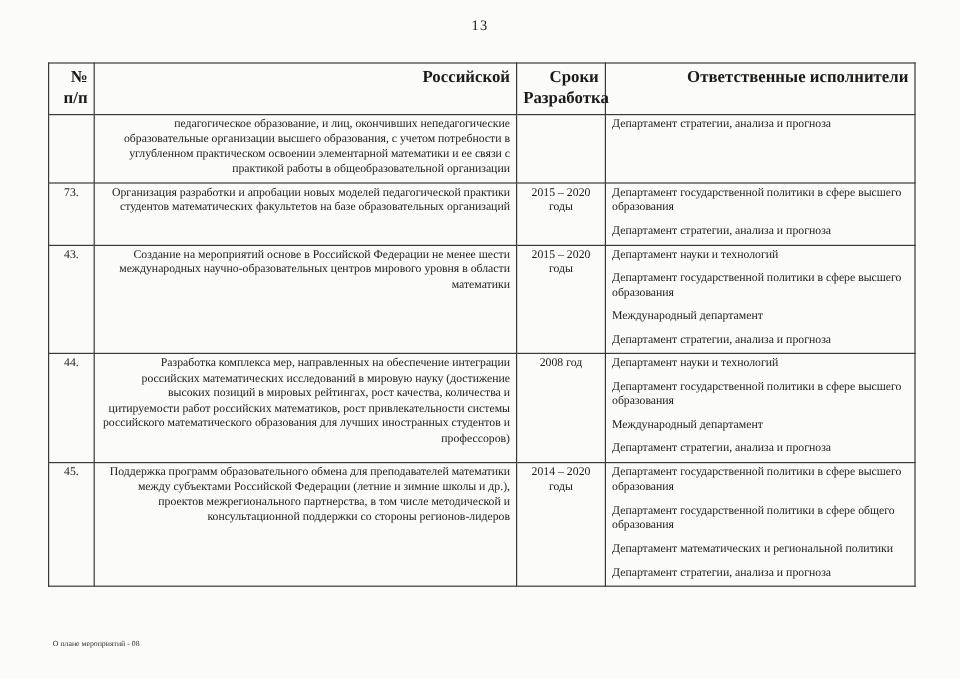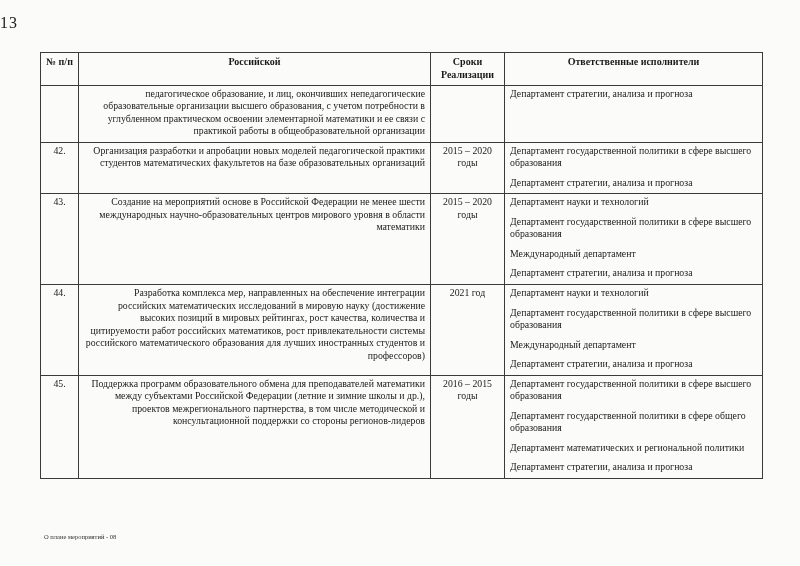--- a/index.html
+++ b/index.html
@@ -14,22 +14,22 @@
   .page {
     position: relative;
     width: 800px;
     height: 566px;
   }
   .page-number {
     position: absolute;
     top: 14px;
     left: 0;
     width: 100%;
-    text-align: left;
-    font-size: 16px;
+    text-align: center;
+    font-size: 12px;
     letter-spacing: 1px;
   }
   table.plan-table {
     position: absolute;
     left: 40px;
     top: 52px;
     width: 722px;
     border-collapse: collapse;
     table-layout: fixed;
     font-size: 9.8px;
@@ -40,22 +40,22 @@
     border: 1px solid #3a3a3a;
     vertical-align: top;
     padding: 2px 5px 4px 5px;
   }
   th.col-num, td.col-num { width: 38px; text-align: center; }
   th.col-activity, td.col-activity { width: 352px; }
   th.col-period, td.col-period { width: 74px; text-align: center; }
   th.col-resp, td.col-resp { width: 258px; }
   table.plan-table th {
     font-weight: bold;
-    font-size: 10px;
-    text-align: center;
+    font-size: 14px;
+    text-align: right;
     vertical-align: top;
     padding-top: 3px;
     padding-bottom: 3px;
   }
   td.col-activity { text-align: right; }
   td.col-period { padding-top: 3px; text-align: center; }
   .resp-item { margin-bottom: 7px; }
   .resp-item:last-child { margin-bottom: 0; }
   .footer-note {
     position: absolute;
@@ -70,35 +70,35 @@
 
 <div class="page">
 
   <div class="page-number">13</div>
 
   <table class="plan-table">
     <thead>
       <tr>
         <th class="col-num">№ п/п</th>
         <th class="col-activity">Российской</th>
-        <th class="col-period">Сроки Реализации</th>
+        <th class="col-period">Сроки Разработка</th>
         <th class="col-resp">Ответственные исполнители</th>
       </tr>
     </thead>
     <tbody id="rows">
         <tr>
           <td class="col-num"></td>
           <td class="col-activity">педагогическое образование, и лиц, окончивших непедагогические образовательные организации высшего образования, с учетом потребности в углубленном практическом освоении элементарной математики и ее связи с практикой работы в общеобразовательной организации</td>
           <td class="col-period"></td>
           <td class="col-resp">
             <div class="resp-item">Департамент стратегии, анализа и прогноза</div>
           </td>
         </tr>
         <tr>
-          <td class="col-num">42.</td>
+          <td class="col-num">73.</td>
           <td class="col-activity">Организация разработки и апробации новых моделей педагогической практики студентов математических факультетов на базе образовательных организаций</td>
           <td class="col-period">2015 – 2020 годы</td>
           <td class="col-resp">
             <div class="resp-item">Департамент государственной политики в сфере высшего образования</div>
             <div class="resp-item">Департамент стратегии, анализа и прогноза</div>
           </td>
         </tr>
         <tr>
           <td class="col-num">43.</td>
           <td class="col-activity">Создание на мероприятий основе в Российской Федерации не менее шести международных научно-образовательных центров мирового уровня в области математики</td>
@@ -106,32 +106,32 @@
           <td class="col-resp">
             <div class="resp-item">Департамент науки и технологий</div>
             <div class="resp-item">Департамент государственной политики в сфере высшего образования</div>
             <div class="resp-item">Международный департамент</div>
             <div class="resp-item">Департамент стратегии, анализа и прогноза</div>
           </td>
         </tr>
         <tr>
           <td class="col-num">44.</td>
           <td class="col-activity">Разработка комплекса мер, направленных на обеспечение интеграции российских математических исследований в мировую науку (достижение высоких позиций в мировых рейтингах, рост качества, количества и цитируемости работ российских математиков, рост привлекательности системы российского математического образования для лучших иностранных студентов и профессоров)</td>
-          <td class="col-period">2021 год</td>
+          <td class="col-period">2008 год</td>
           <td class="col-resp">
             <div class="resp-item">Департамент науки и технологий</div>
             <div class="resp-item">Департамент государственной политики в сфере высшего образования</div>
             <div class="resp-item">Международный департамент</div>
             <div class="resp-item">Департамент стратегии, анализа и прогноза</div>
           </td>
         </tr>
         <tr>
           <td class="col-num">45.</td>
           <td class="col-activity">Поддержка программ образовательного обмена для преподавателей математики между субъектами Российской Федерации (летние и зимние школы и др.), проектов межрегионального партнерства, в том числе методической и консультационной поддержки со стороны регионов-лидеров</td>
-          <td class="col-period">2016 – 2015 годы</td>
+          <td class="col-period">2014 – 2020 годы</td>
           <td class="col-resp">
             <div class="resp-item">Департамент государственной политики в сфере высшего образования</div>
             <div class="resp-item">Департамент государственной политики в сфере общего образования</div>
             <div class="resp-item">Департамент математических и региональной политики</div>
             <div class="resp-item">Департамент стратегии, анализа и прогноза</div>
           </td>
         </tr>
       </tbody>
   </table>
 

